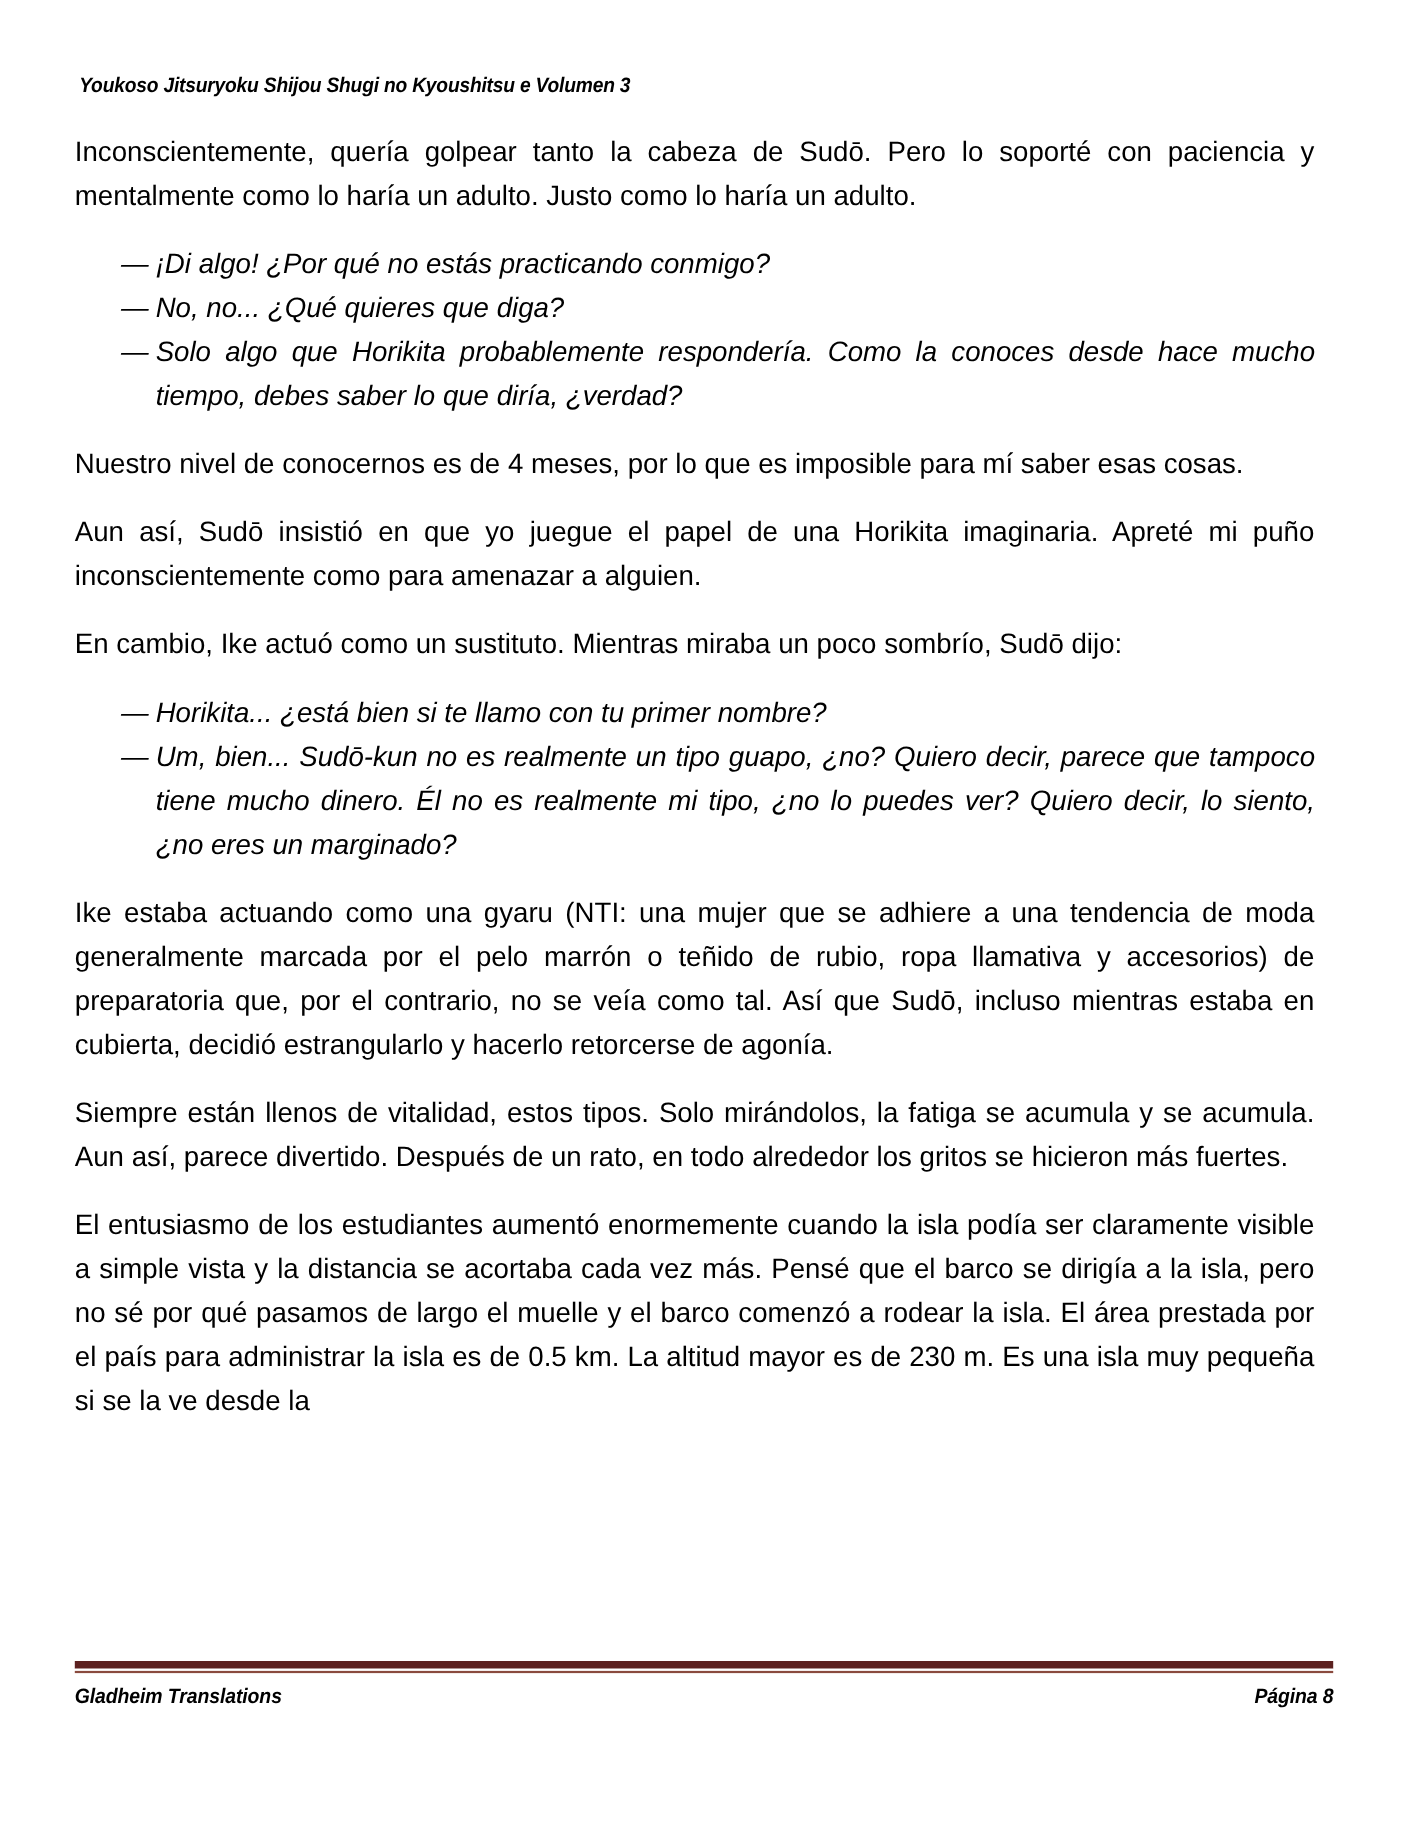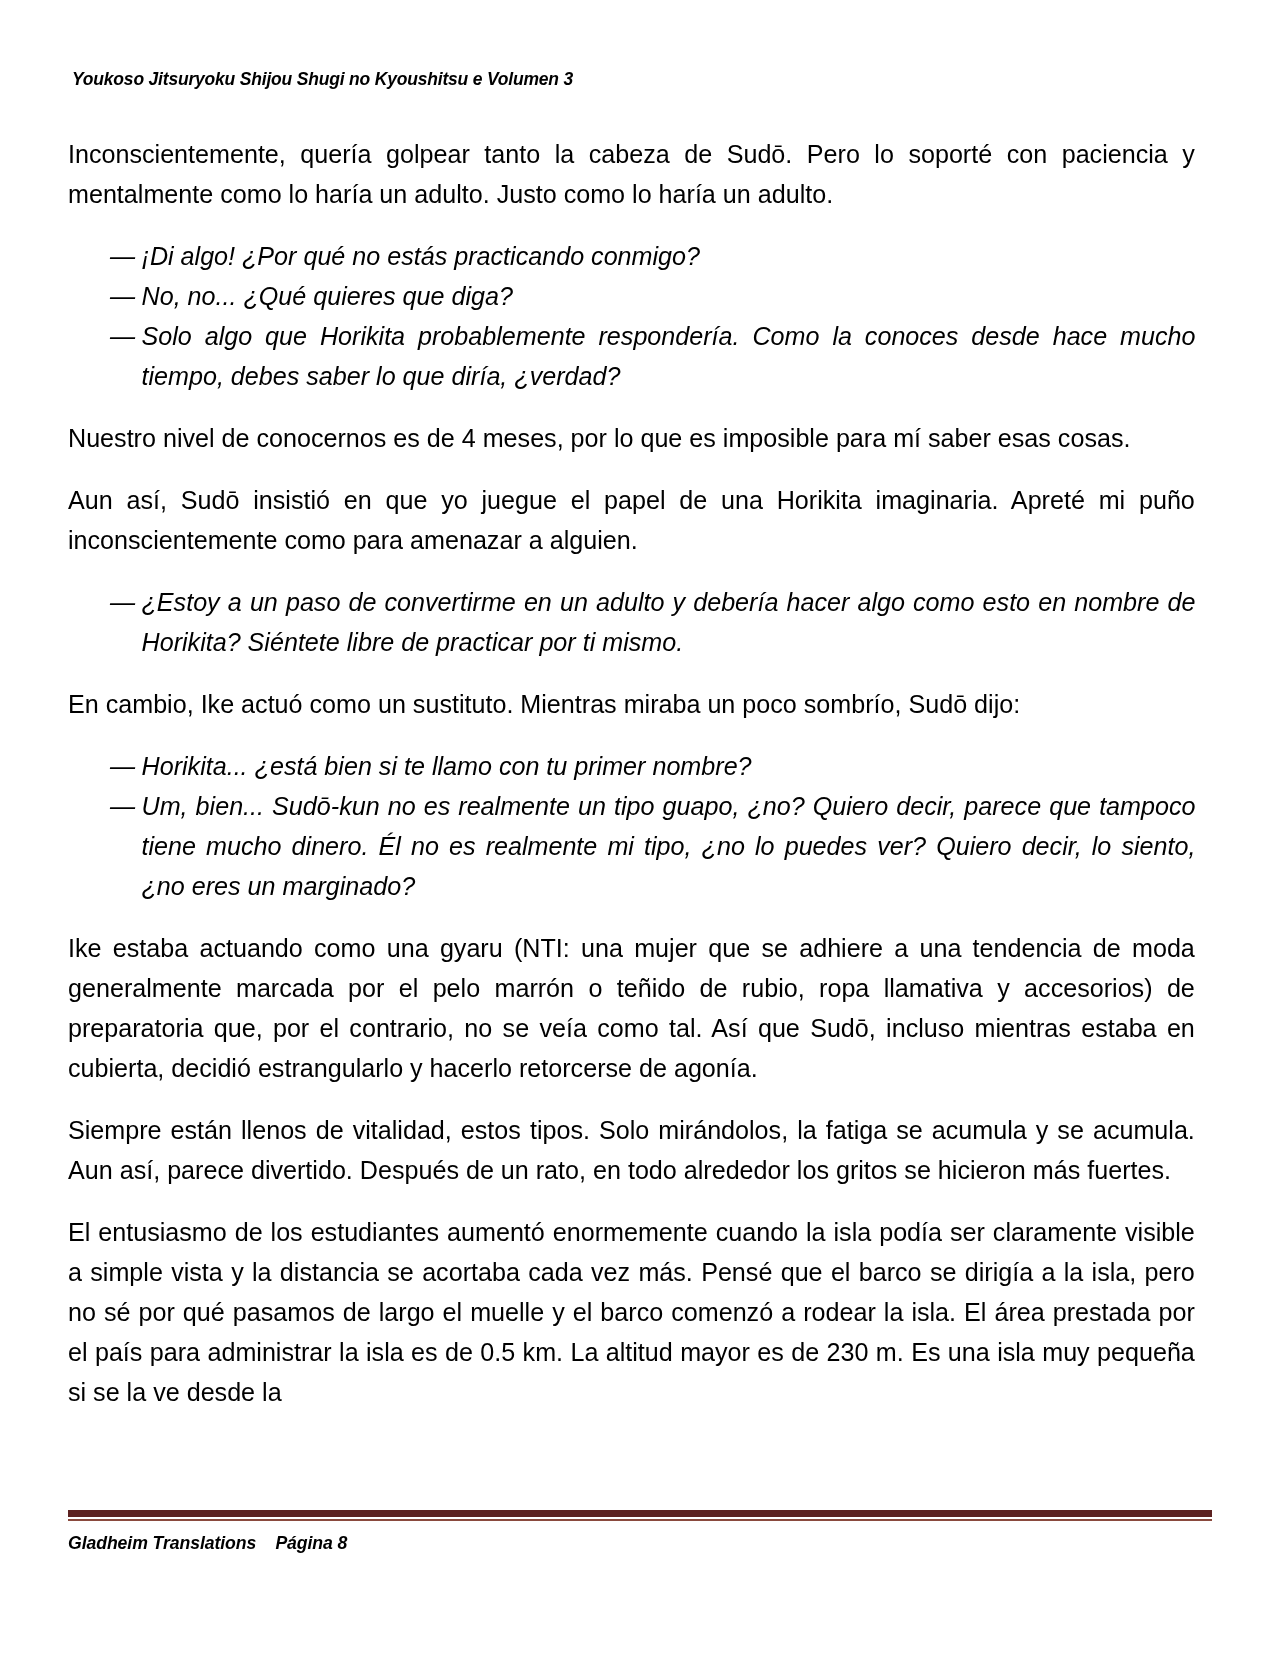--- a/index.html
+++ b/index.html
@@ -33,21 +33,21 @@
     color: #000000;
     white-space: nowrap;
     transform: scaleX(0.92);
     transform-origin: left center;
   }
 
   
   .content {
     position: absolute;
     left: 68px;
-    top: 134px;
+    top: 118px;
     width: 1144px;
   }
 
   .para {
     font-family: "Liberation Sans Narrow", "Liberation Sans", sans-serif;
     font-size: 25.5px;
     line-height: 40px;
     color: #000000;
     text-align: justify;
     text-justify: inter-word;
@@ -108,20 +108,21 @@
     background: #8a4a3e;
     width: 100%;
   }
 
   .footer {
     position: absolute;
     left: 68px;
     top: 1532px;
     width: 1144px;
     display: flex;
+    justify-content: space-between;
     align-items: baseline;
   }
   .footer-left, .footer-right {
     font-family: "Liberation Sans Narrow", "Liberation Sans", sans-serif;
     font-size: 19px;
     font-weight: bold;
     font-style: italic;
     letter-spacing: -0.1px;
     color: #000000;
     white-space: nowrap;
@@ -146,23 +147,20 @@
     <div class="dialogue">
       <p class="dline"><span class="dash">—</span><span>¡Di algo! ¿Por qué no estás practicando conmigo?</span></p>
       <p class="dline"><span class="dash">—</span><span>No, no... ¿Qué quieres que diga?</span></p>
       <p class="dline"><span class="dash">—</span><span>Solo algo que Horikita probablemente respondería. Como la conoces desde hace mucho tiempo, debes saber lo que diría, ¿verdad?</span></p>
     </div>
 
     <p class="para">Nuestro nivel de conocernos es de 4 meses, por lo que es imposible para mí saber esas cosas.</p>
 
     <p class="para">Aun así, Sudō insistió en que yo juegue el papel de una Horikita imaginaria. Apreté mi puño inconscientemente como para amenazar a alguien.</p>
 
-    <div class="dialogue">
-      <p class="dline"><span class="dash">—</span><span>¿Estoy a un paso de convertirme en un adulto y debería hacer algo como esto en nombre de Horikita? Siéntete libre de practicar por ti mismo.</span></p>
-    </div>
 
     <p class="para">En cambio, Ike actuó como un sustituto. Mientras miraba un poco sombrío, Sudō dijo:</p>
 
     <div class="dialogue">
       <p class="dline"><span class="dash">—</span><span>Horikita... ¿está bien si te llamo con tu primer nombre?</span></p>
       <p class="dline"><span class="dash">—</span><span>Um, bien... Sudō-kun no es realmente un tipo guapo, ¿no? Quiero decir, parece que tampoco tiene mucho dinero. Él no es realmente mi tipo, ¿no lo puedes ver? Quiero decir, lo siento, ¿no eres un marginado?</span></p>
     </div>
 
     <p class="para">Ike estaba actuando como una gyaru (NTI: una mujer que se adhiere a una tendencia de moda generalmente marcada por el pelo marrón o teñido de rubio, ropa llamativa y accesorios) de preparatoria que, por el contrario, no se veía como tal. Así que Sudō, incluso mientras estaba en cubierta, decidió estrangularlo y hacerlo retorcerse de agonía.</p>
 

